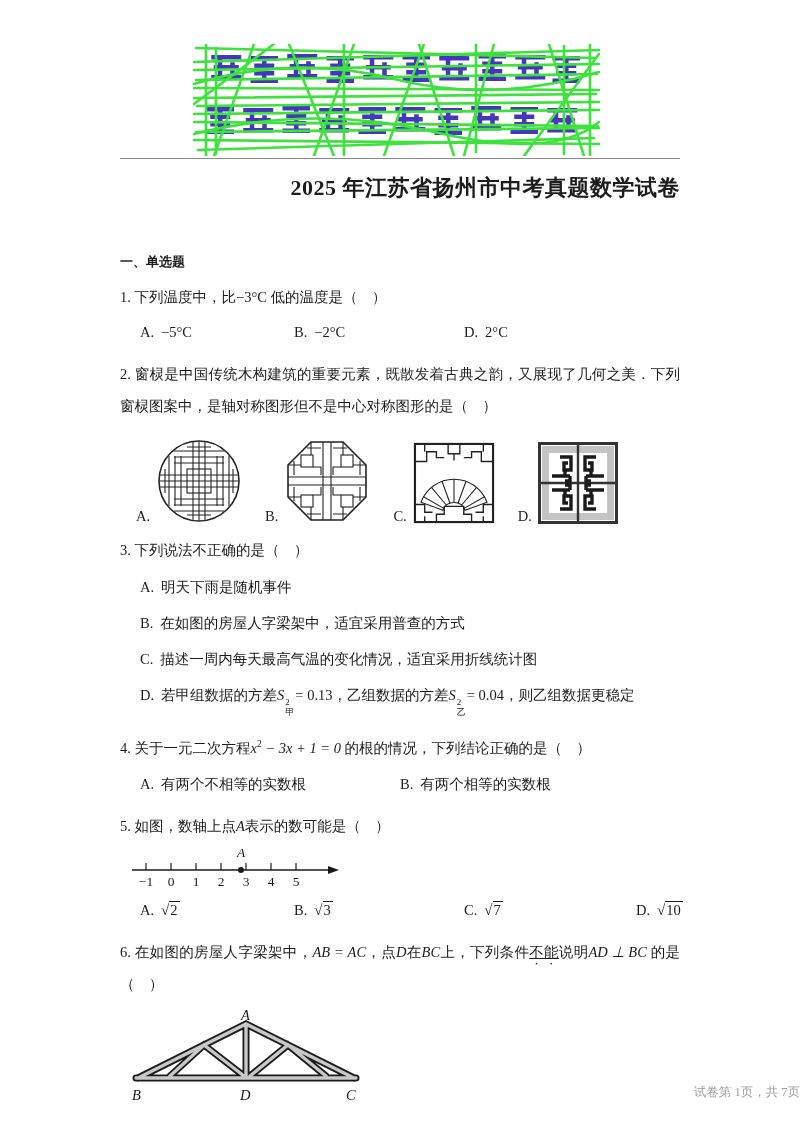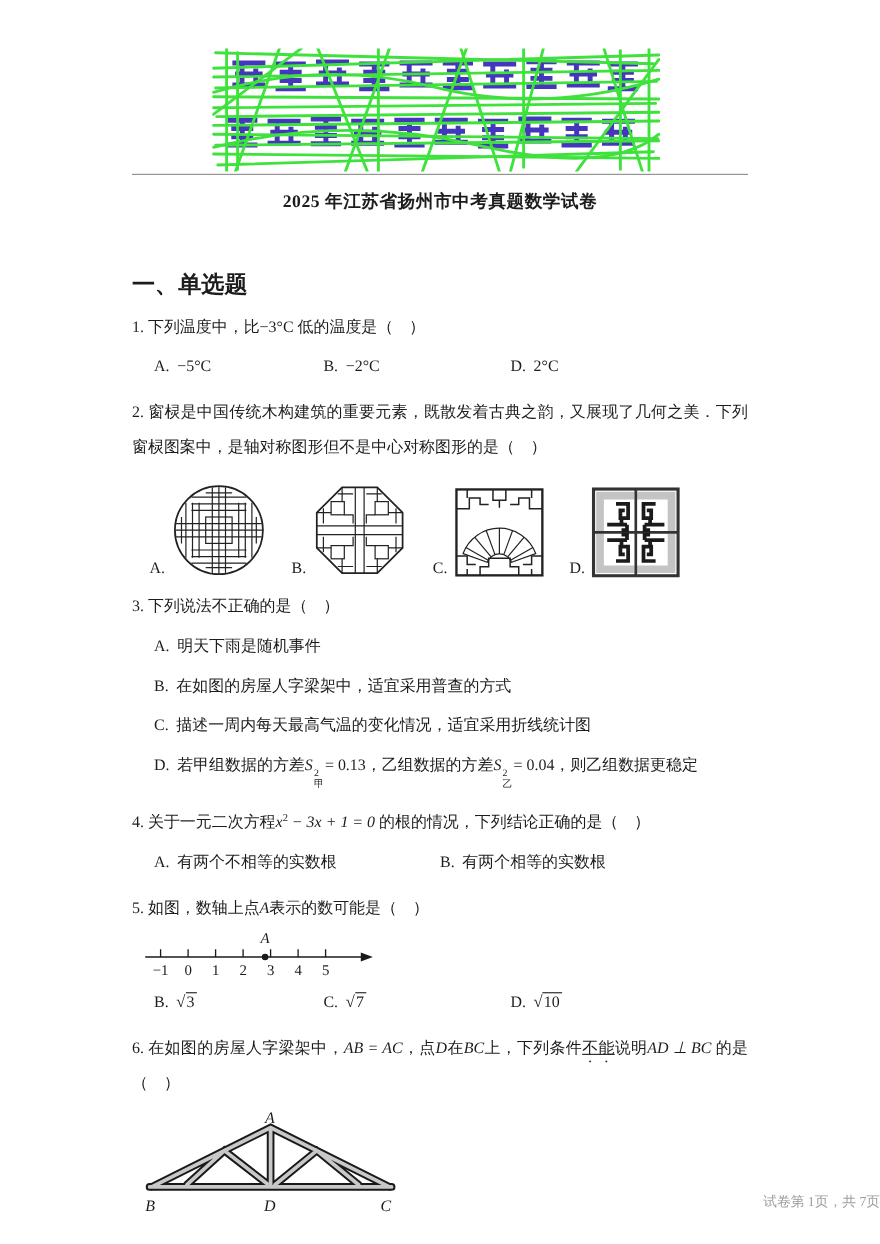--- a/index.html
+++ b/index.html
@@ -17,25 +17,25 @@
     margin: 44px 0 0 193px;
     width: 407px; height: 112px;
   }
   .divider {
     border: none;
     border-top: 1px solid #8a8a8a;
     margin: 2px 120px 0 120px;
   }
   .content { width: 560px; margin: 0 auto 0 120px; }
   h1.title {
-    font-size: 16px; font-weight: bold;
-    text-align: center; margin: 14px 0 0 0;
+    font-size: 22px; font-weight: bold;
+    text-align: right; margin: 14px 0 0 0;
     letter-spacing: .5px;
   }
-  h2.sec { font-size: 21px; font-weight: bold; margin: 50px 0 0 0; }
+  h2.sec { font-size: 13px; font-weight: bold; margin: 50px 0 0 0; }
   p.stem { margin: 10px 0 0 0; line-height: 32px; text-align: justify; }
   .optrow {
     display: grid;
     grid-template-columns: 122px 138px 140px 1fr;
     padding-left: 20px; margin-top: 3px; line-height: 32px; gap: 32px;
   }
   .optrow2 {
     display: grid;
     grid-template-columns: 260px 1fr;
     padding-left: 20px; margin-top: 4px; line-height: 32px;
@@ -291,20 +291,21 @@
           <text x="120" y="40">3</text>
           <text x="145" y="40">4</text>
           <text x="170" y="40">5</text>
         </g>
         <circle cx="115" cy="24" r="3" fill="#1a1a1a"></circle>
         <text x="115" y="11" font-size="13.5" font-style="italic" fill="#1a1a1a" text-anchor="middle">A</text>
       </svg>
     </div>
 
     <div class="optrow" style="margin-top:0;">
+      <span><span class="opt-label">A.</span><span class="radsign">√</span><span class="radicand">2</span></span>
       <span><span class="opt-label">B.</span><span class="radsign">√</span><span class="radicand">3</span></span>
       <span><span class="opt-label">C.</span><span class="radsign">√</span><span class="radicand">7</span></span>
       <span><span class="opt-label">D.</span><span class="radsign">√</span><span class="radicand">10</span></span>
     </div>
 
     <p class="stem"><span>6. 在如图的房屋人字梁架中，</span><span class="mi">AB = AC</span><span>，点</span><span class="mi">D</span><span>在</span><span class="mi">BC</span><span>上，下列条件</span><span class="emph">不能</span><span>说明</span><span class="mi">AD ⊥ BC</span><span> 的是（　）</span></p>
 
     <div class="trussfig">
       <svg width="240" height="96" viewBox="0 0 240 96">
         <g stroke="#1a1a1a" stroke-width="7" stroke-linecap="round" fill="none">

